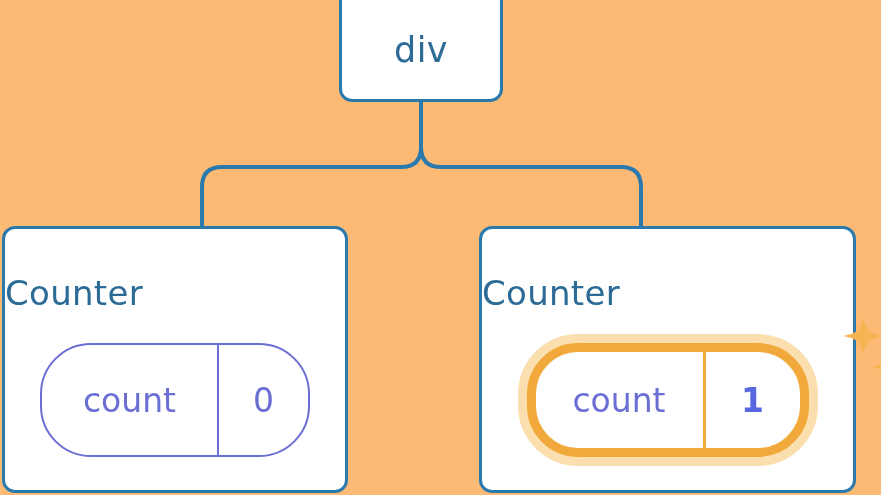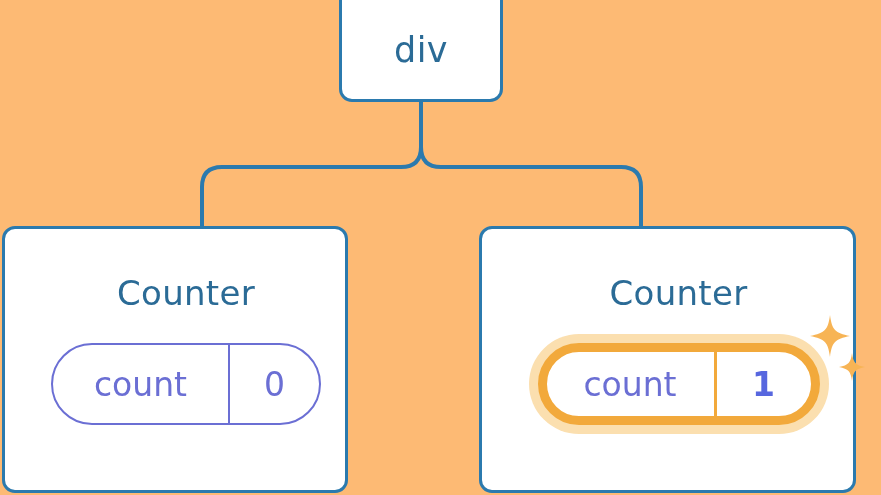--- a/index.html
+++ b/index.html
@@ -53,22 +53,20 @@
     color: #2B6B96;
     font-size: 35px;
     letter-spacing: 0.5px;
     line-height: 1;
     padding-top: 10px;
   }
 
   .node-child {
     display: flex;
     flex-direction: column;
-    align-items: center;
-    padding-left: 22px;
   }
 
   .node-left {
     left: 2px;
     top: 226px;
     width: 346px;
     height: 267px;
   }
 
   .node-right {
@@ -93,21 +91,21 @@
     display: flex;
     align-items: center;
     justify-content: center;
   }
 
   .pill {
     position: relative;
     box-sizing: border-box;
     display: flex;
     align-items: stretch;
-    height: 82px;
+    height: 114px;
     border-radius: 51px;
     background: #FFFFFF;
   }
 
   .pill-plain {
     width: 270px;
     border: 2px solid #6B6FD4;
   }
 
   .pill-highlight {

